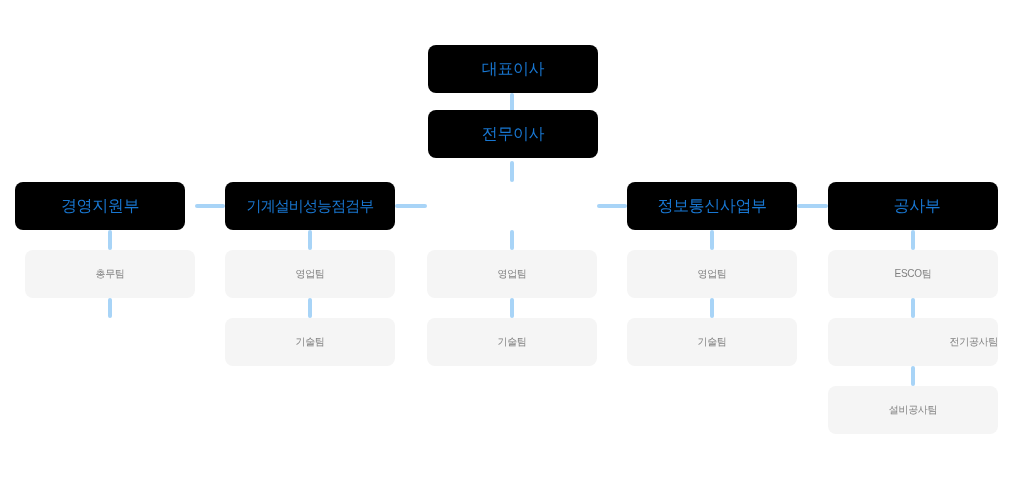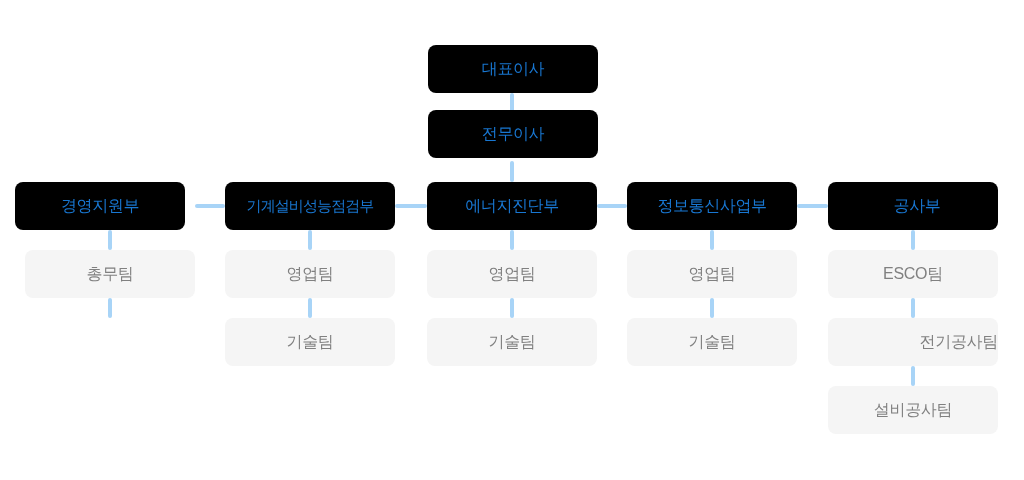--- a/index.html
+++ b/index.html
@@ -47,21 +47,21 @@
 
   .node.dept.wide-label {
     font-size: 15px;
     letter-spacing: -0.9px;
   }
 
   .node.team {
     background: #f5f5f5;
     color: #808080;
     font-weight: normal;
-    font-size: 16px;
+    font-size: 10px;
     letter-spacing: -0.3px;
   }
 
   
   .conn {
     position: absolute;
     background: #a8d4f7;
     z-index: 1;
   }
   .conn.v {
@@ -110,23 +110,20 @@
   </div>
 
   <div class="node dept" style="left:15px; top:182px;">
     <span>경영지원부</span>
   </div>
 
   <div class="node dept wide-label" style="left:225px; top:182px;">
     <span>기계설비성능점검부</span>
   </div>
 
-  <div class="node dept" style="left:427px; top:182px;">
-    <span>에너지진단부</span>
-  </div>
 
   <div class="node dept" style="left:627px; top:182px;justify-content:center;">
     <span>정보통신사업부</span>
   </div>
 
   <div class="node dept" style="left:828px; top:182px;padding-left:8px;">
     <span>공사부</span>
   </div>
 
   <div class="node team" style="left:25px; top:250px;">

